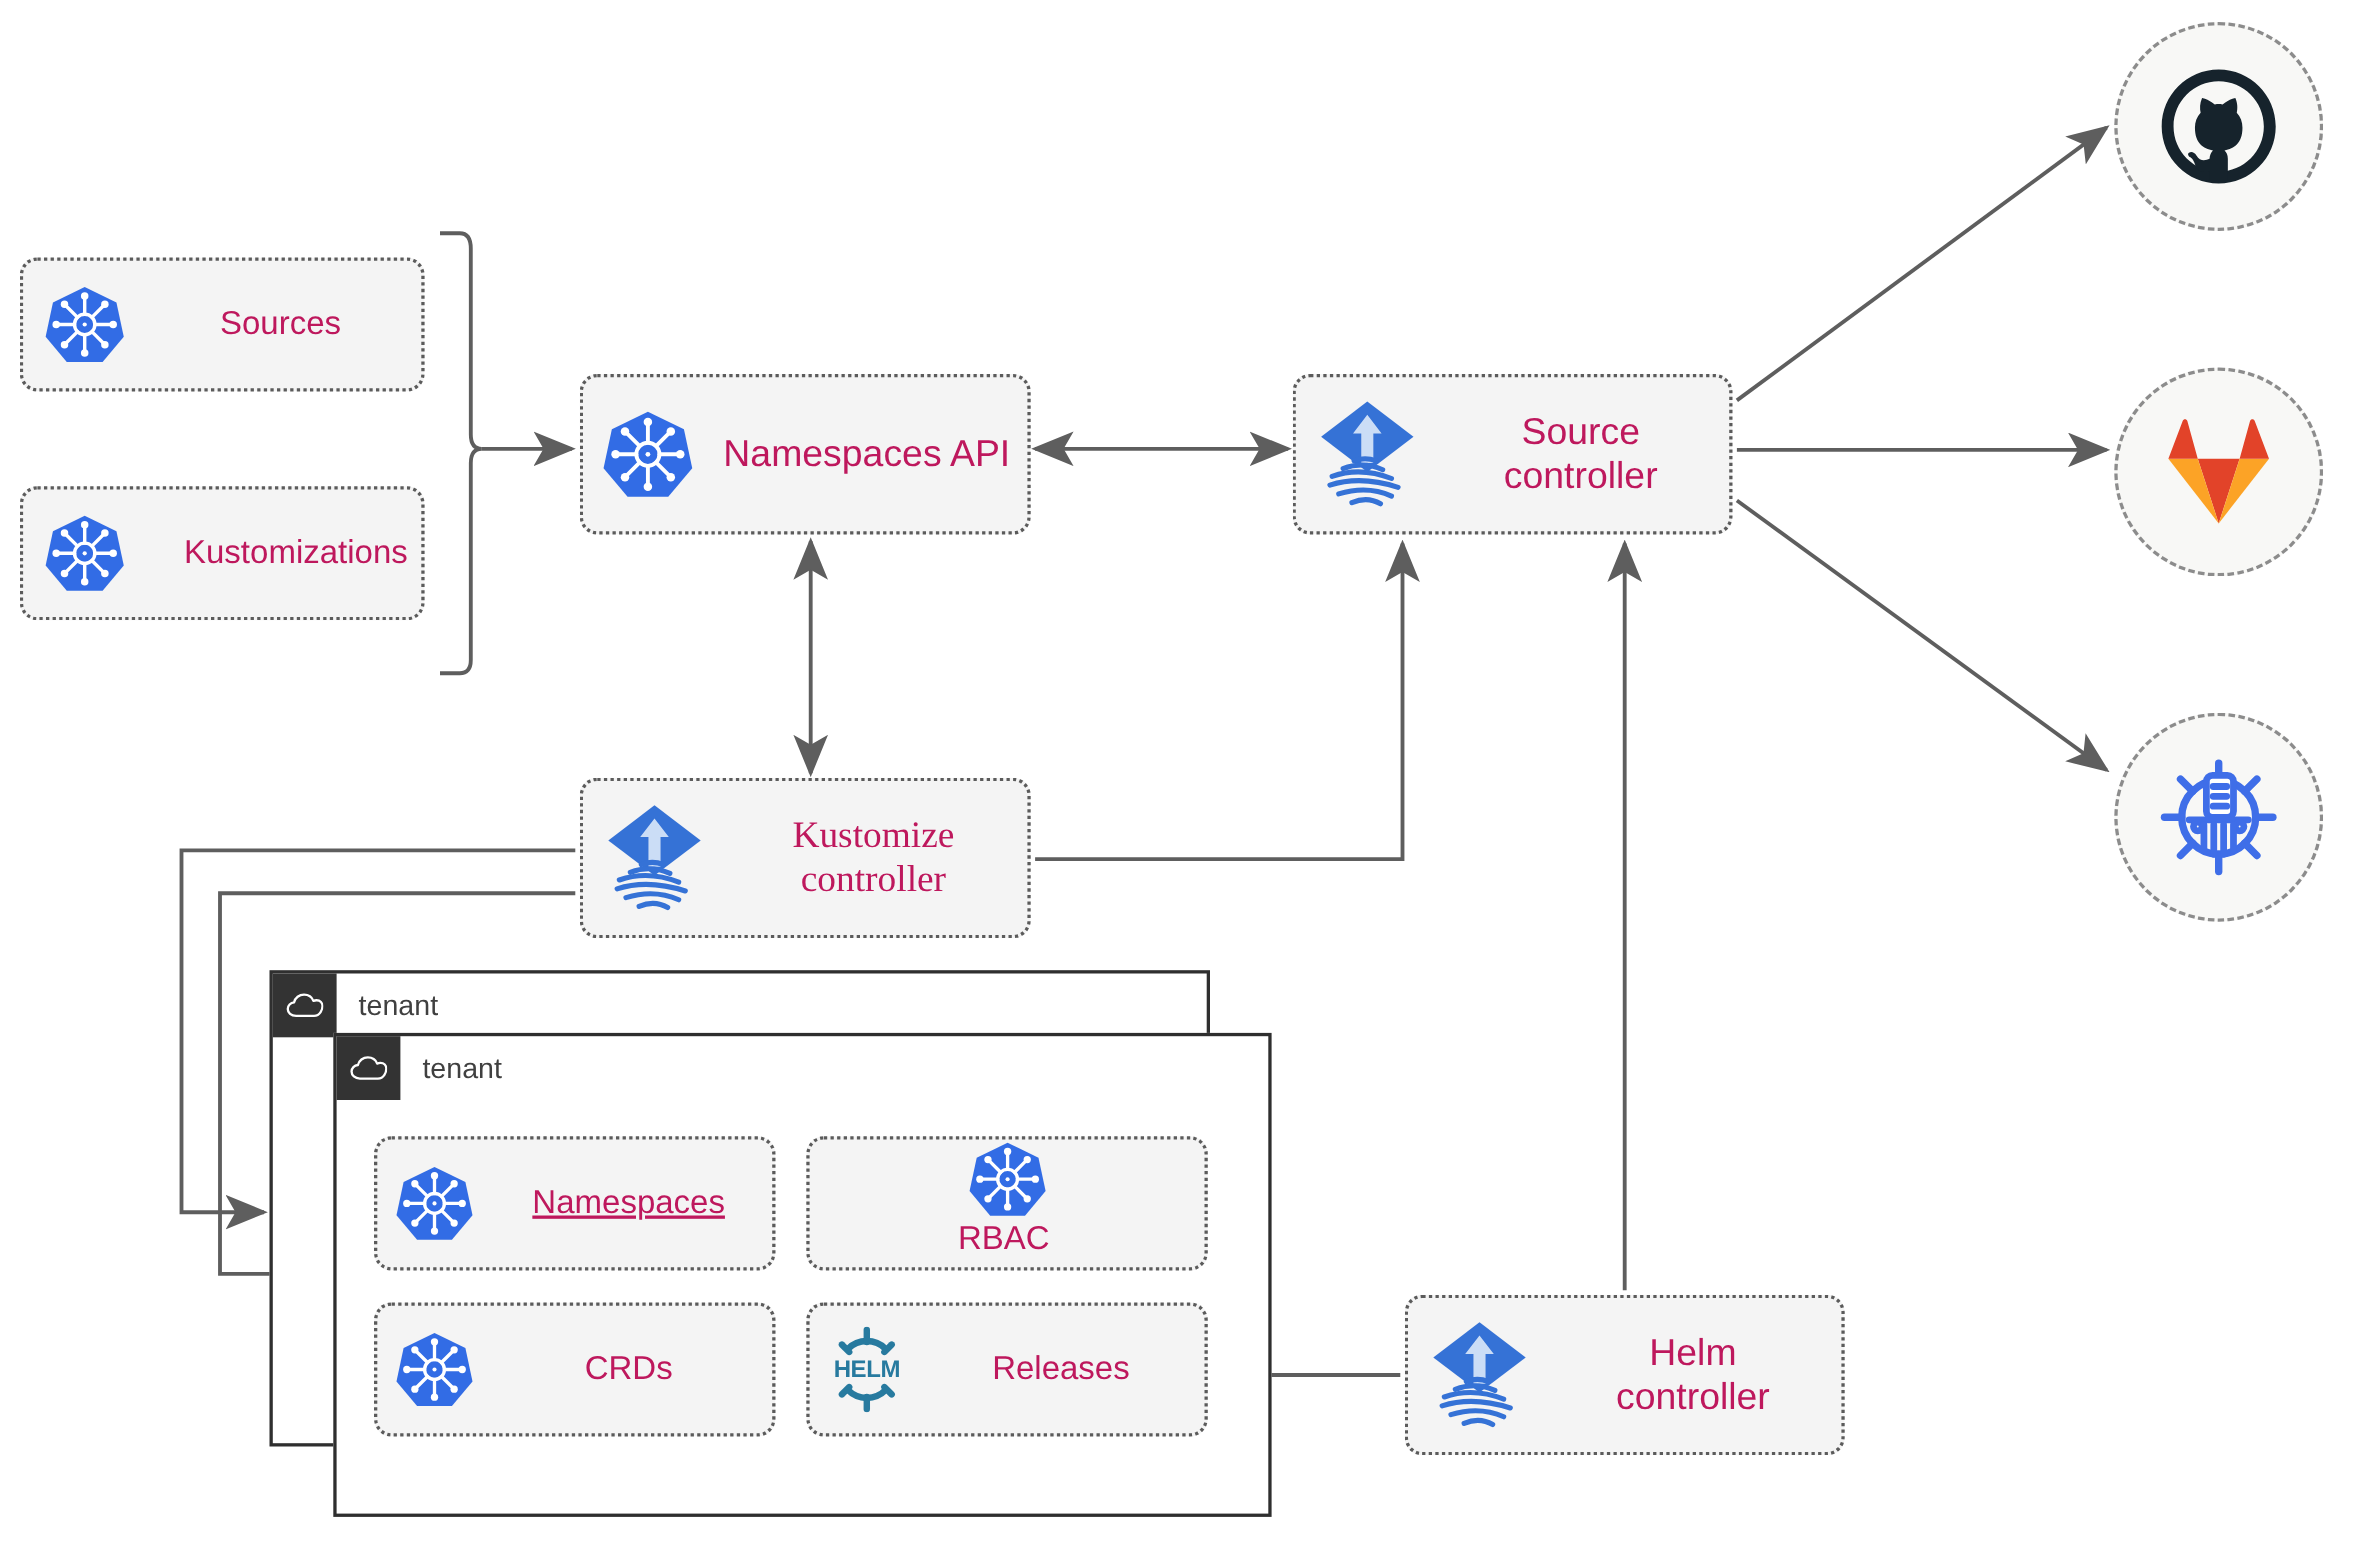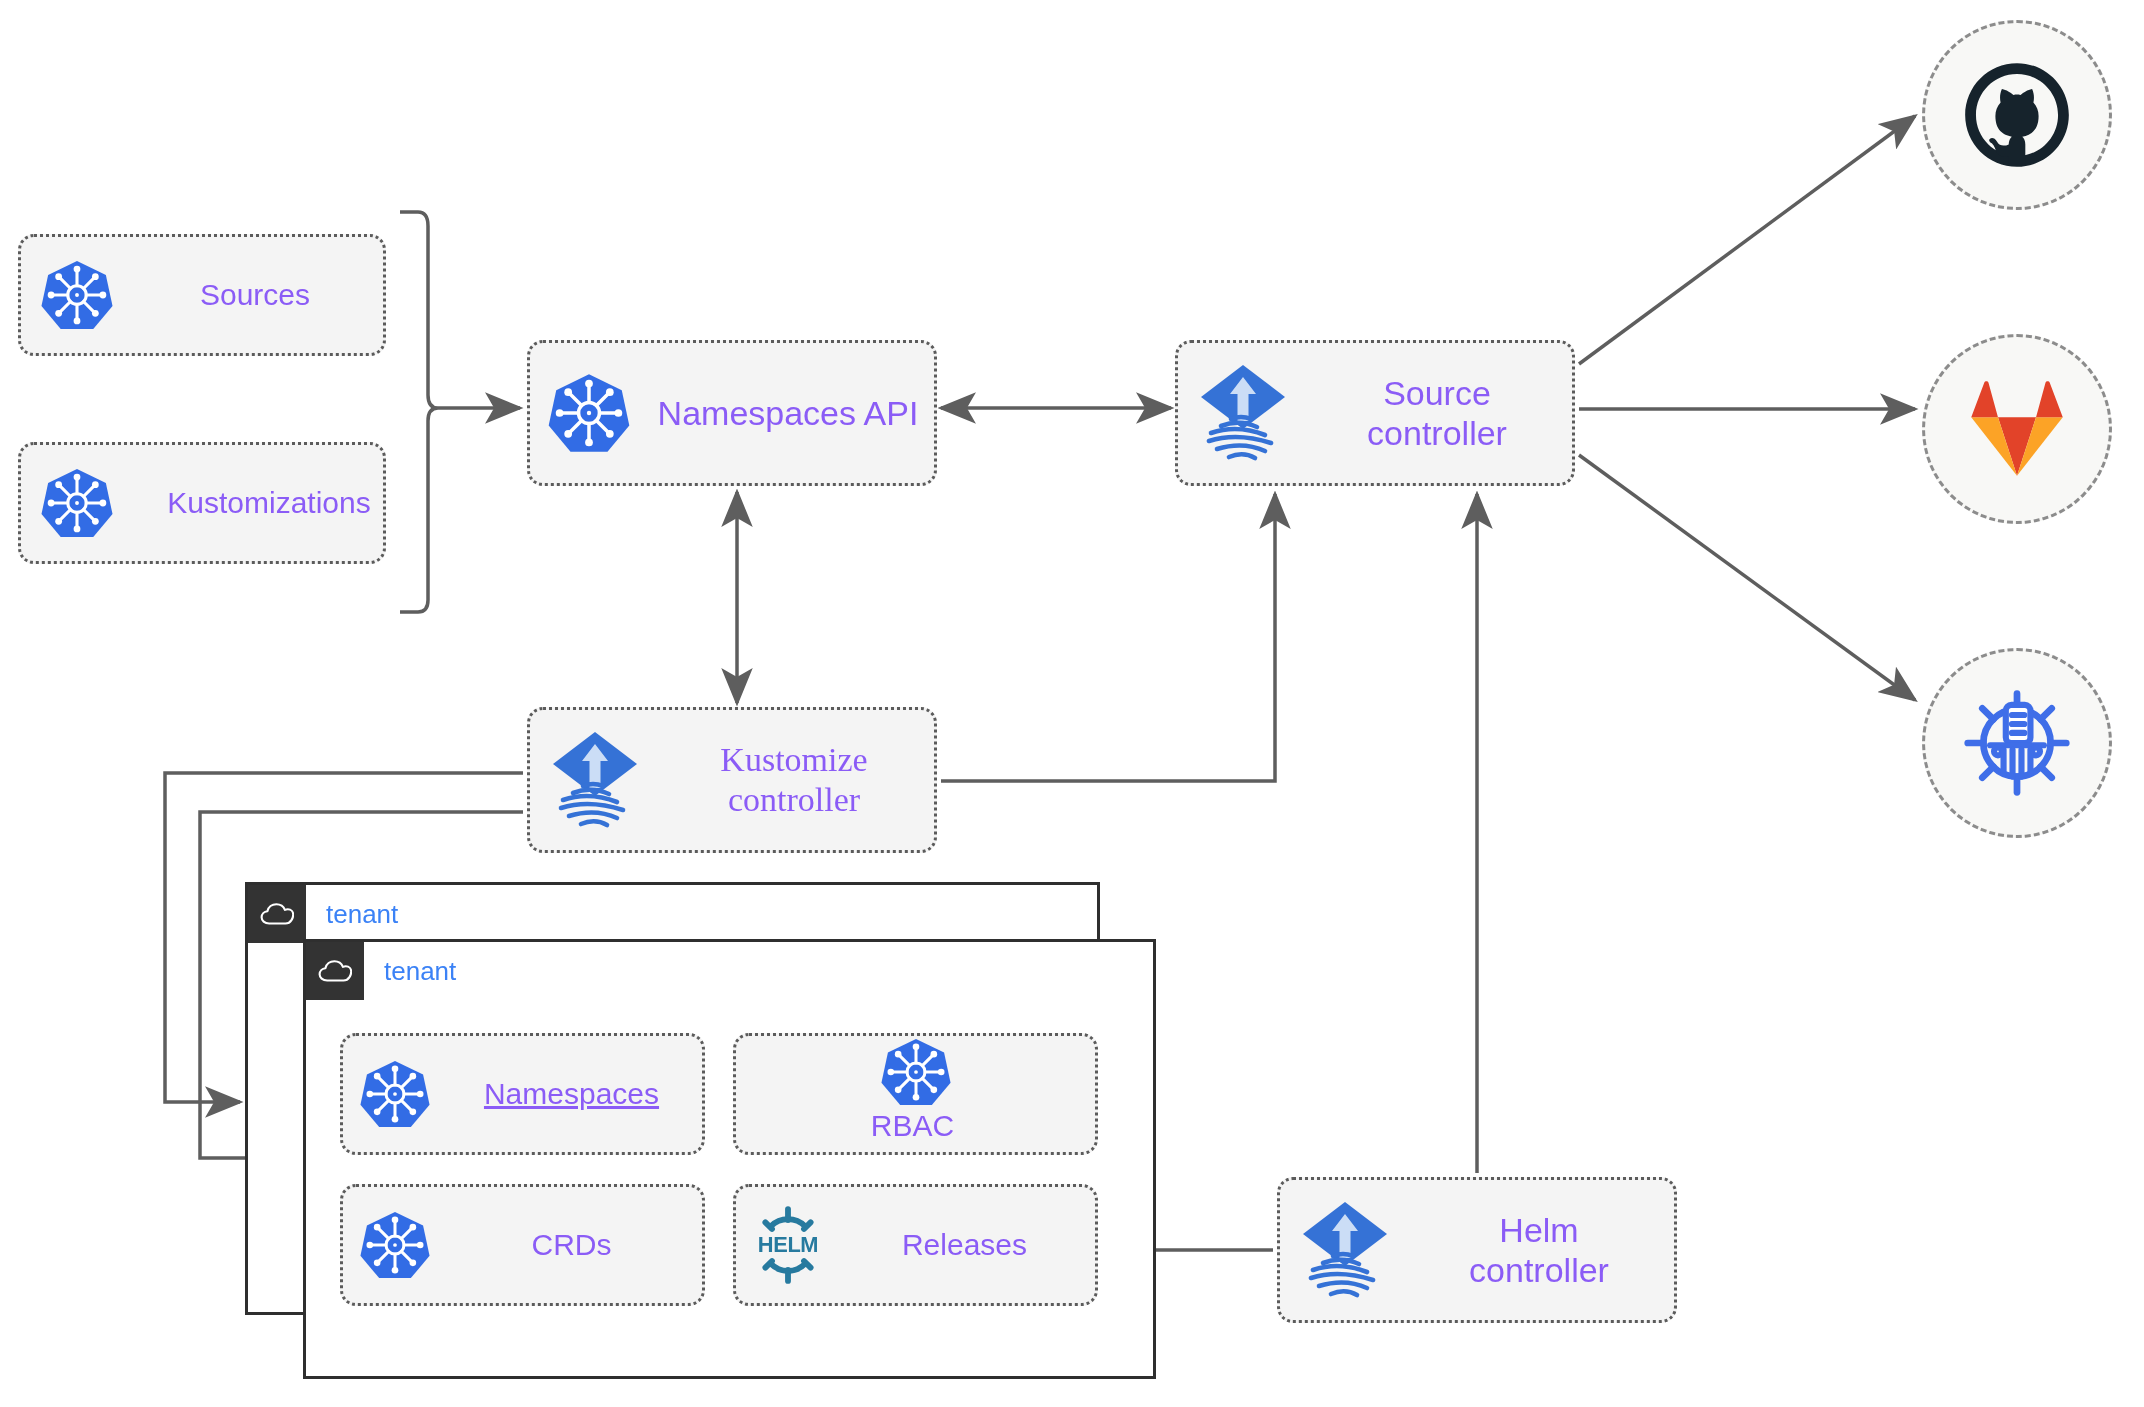--- a/index.html
+++ b/index.html
@@ -12,21 +12,21 @@
     border:3px dotted #5b5b5b;
     border-radius:16px;
     box-sizing:border-box;
     display:flex;
     align-items:center;
   }
   .node .ico{flex:0 0 auto;display:flex;align-items:center;justify-content:center;}
   .node .lbl{
     flex:1 1 auto;
     text-align:center;
-    color:#8b5cf6;
+    color:#be185d;
     line-height:1.18;
     padding-right:6px;
     white-space:pre-line;
   }
 
   
   .tenant{
     position:absolute;
     background:#ffffff;
     border:3px solid #2f2f2f;
@@ -39,21 +39,21 @@
     display:flex;align-items:center;
   }
   .tenant-tab .tabicon{
     width:58px;height:58px;
     background:#333333;
     display:flex;align-items:center;justify-content:center;
   }
   .tenant-tab .tabtext{
     padding-left:20px;
     font-size:26px;
-    color:#3b82f6;
+    color:#404040;
   }
 
   .circle{
     position:absolute;
     border-radius:50%;
     background:#f8f8f6;
     border:3px dashed #8c8c8c;
     box-sizing:border-box;
     display:flex;align-items:center;justify-content:center;
   }

